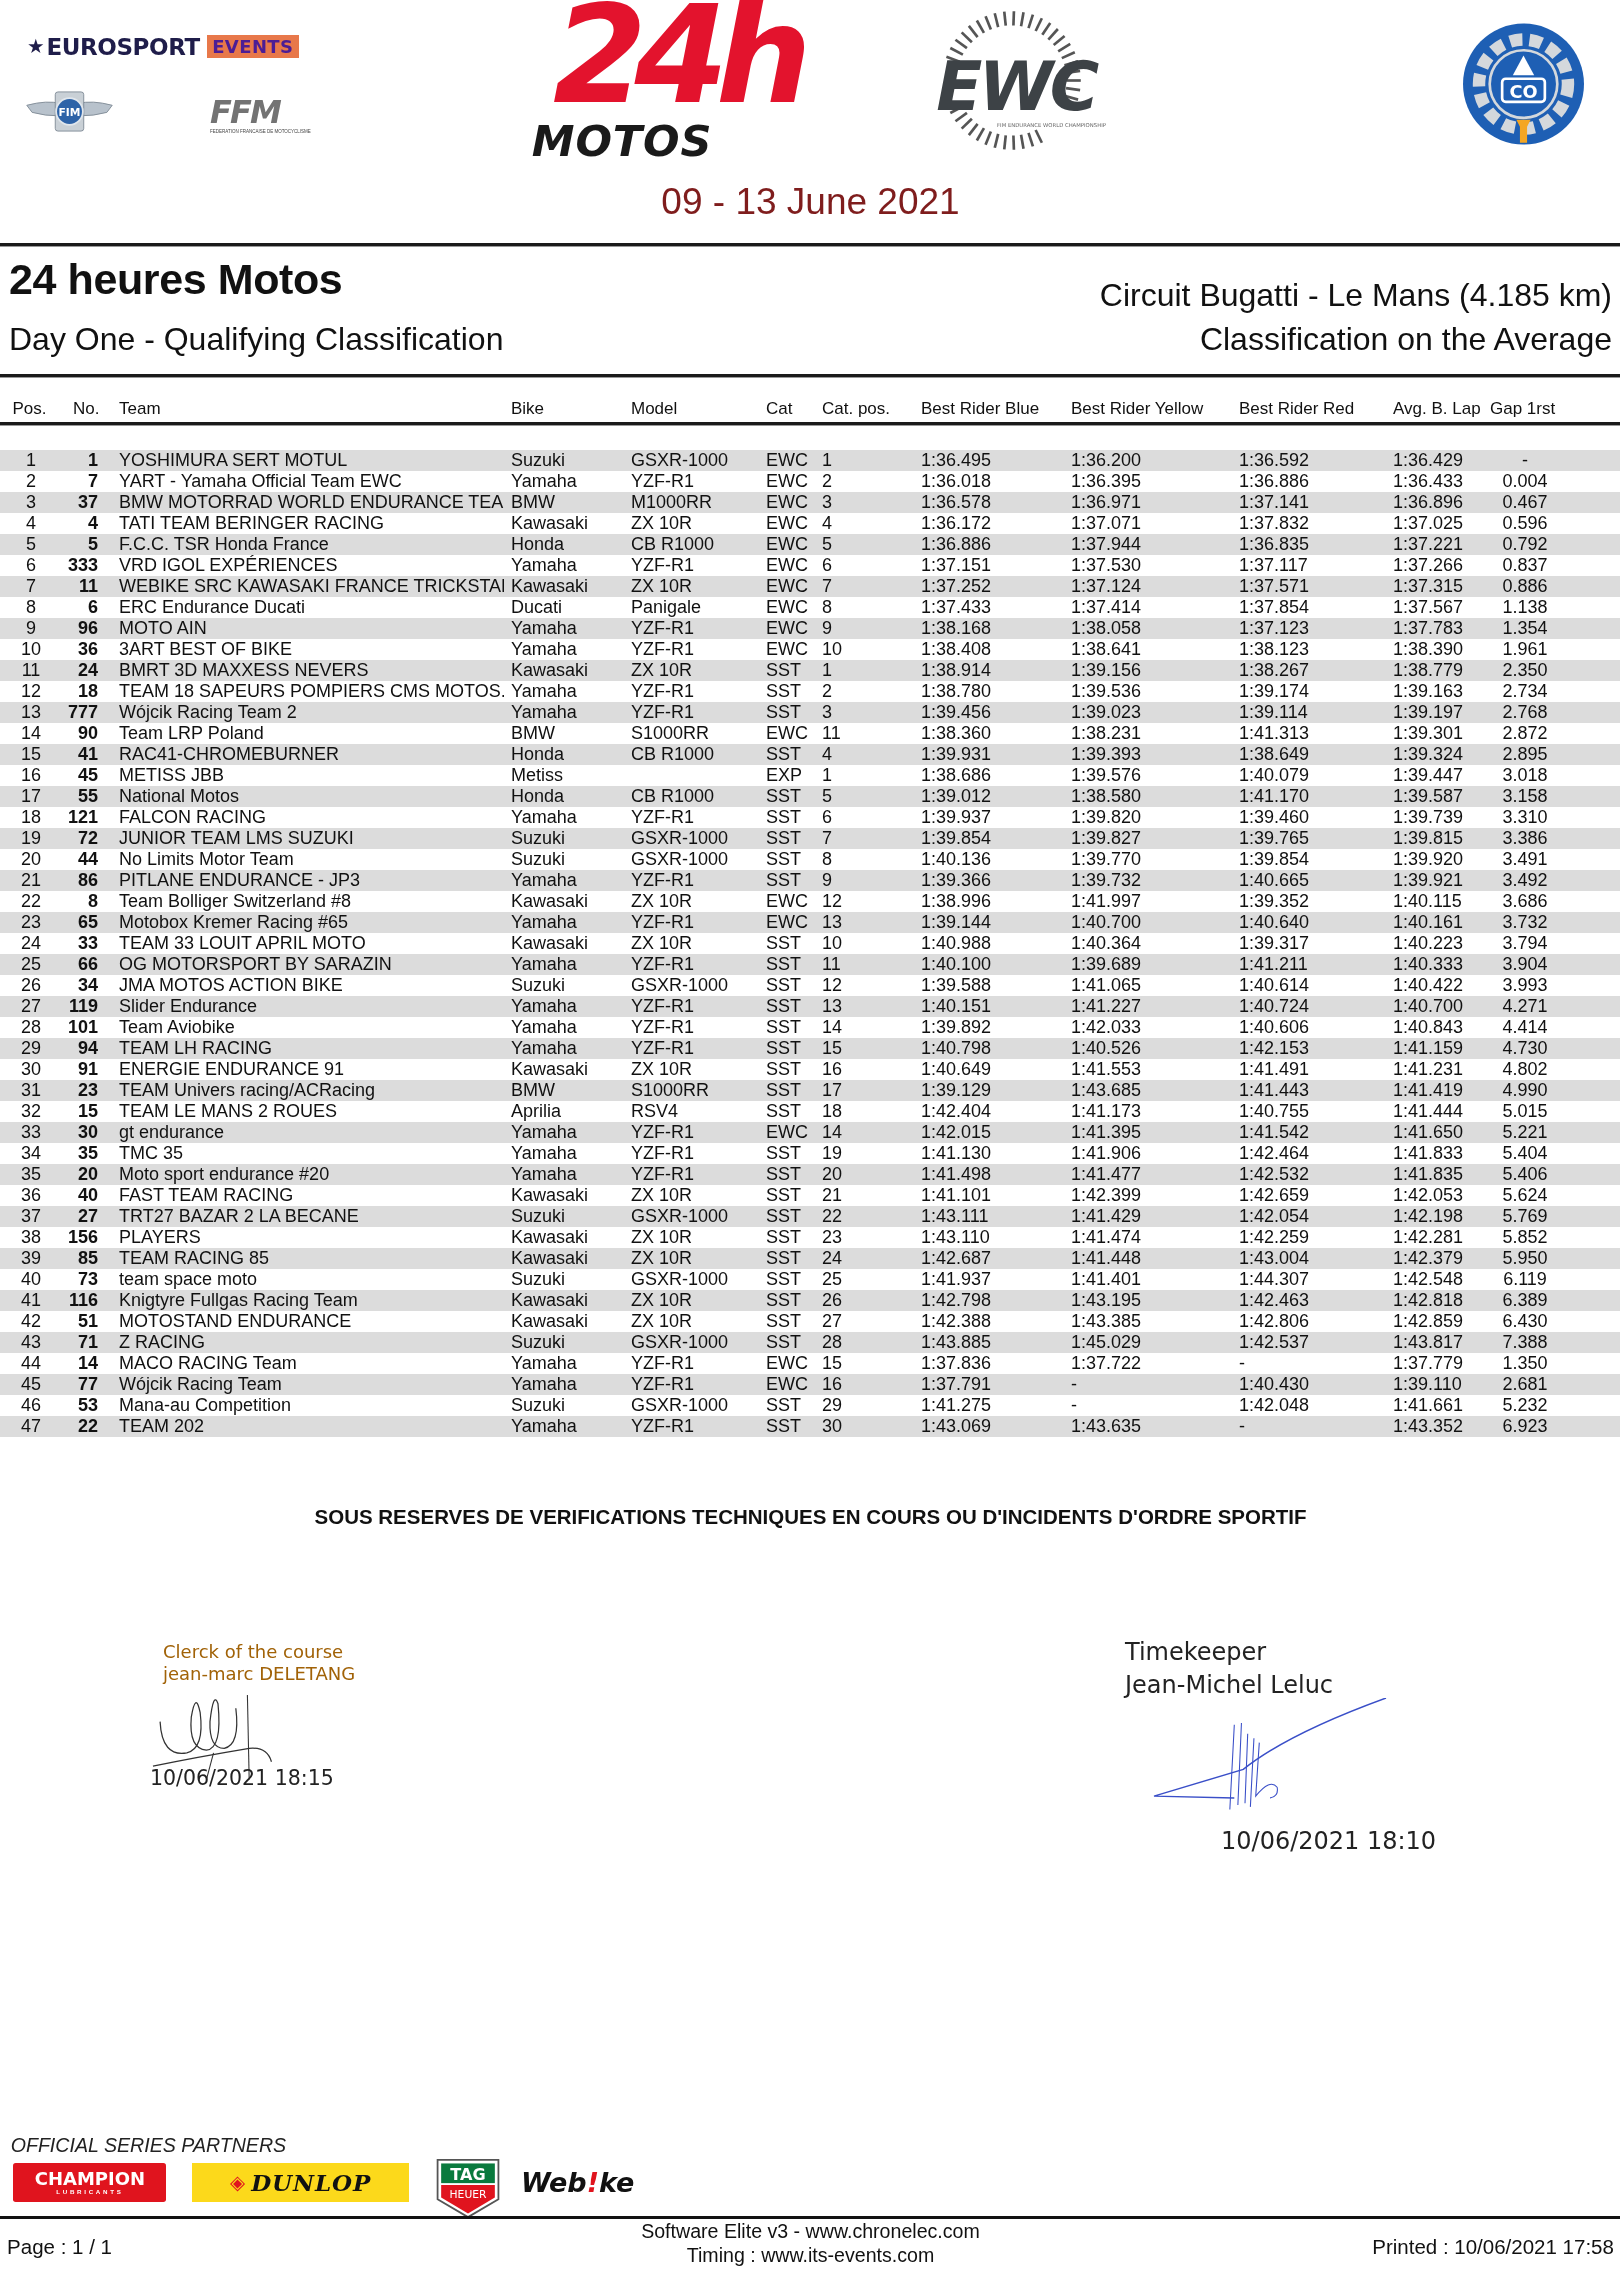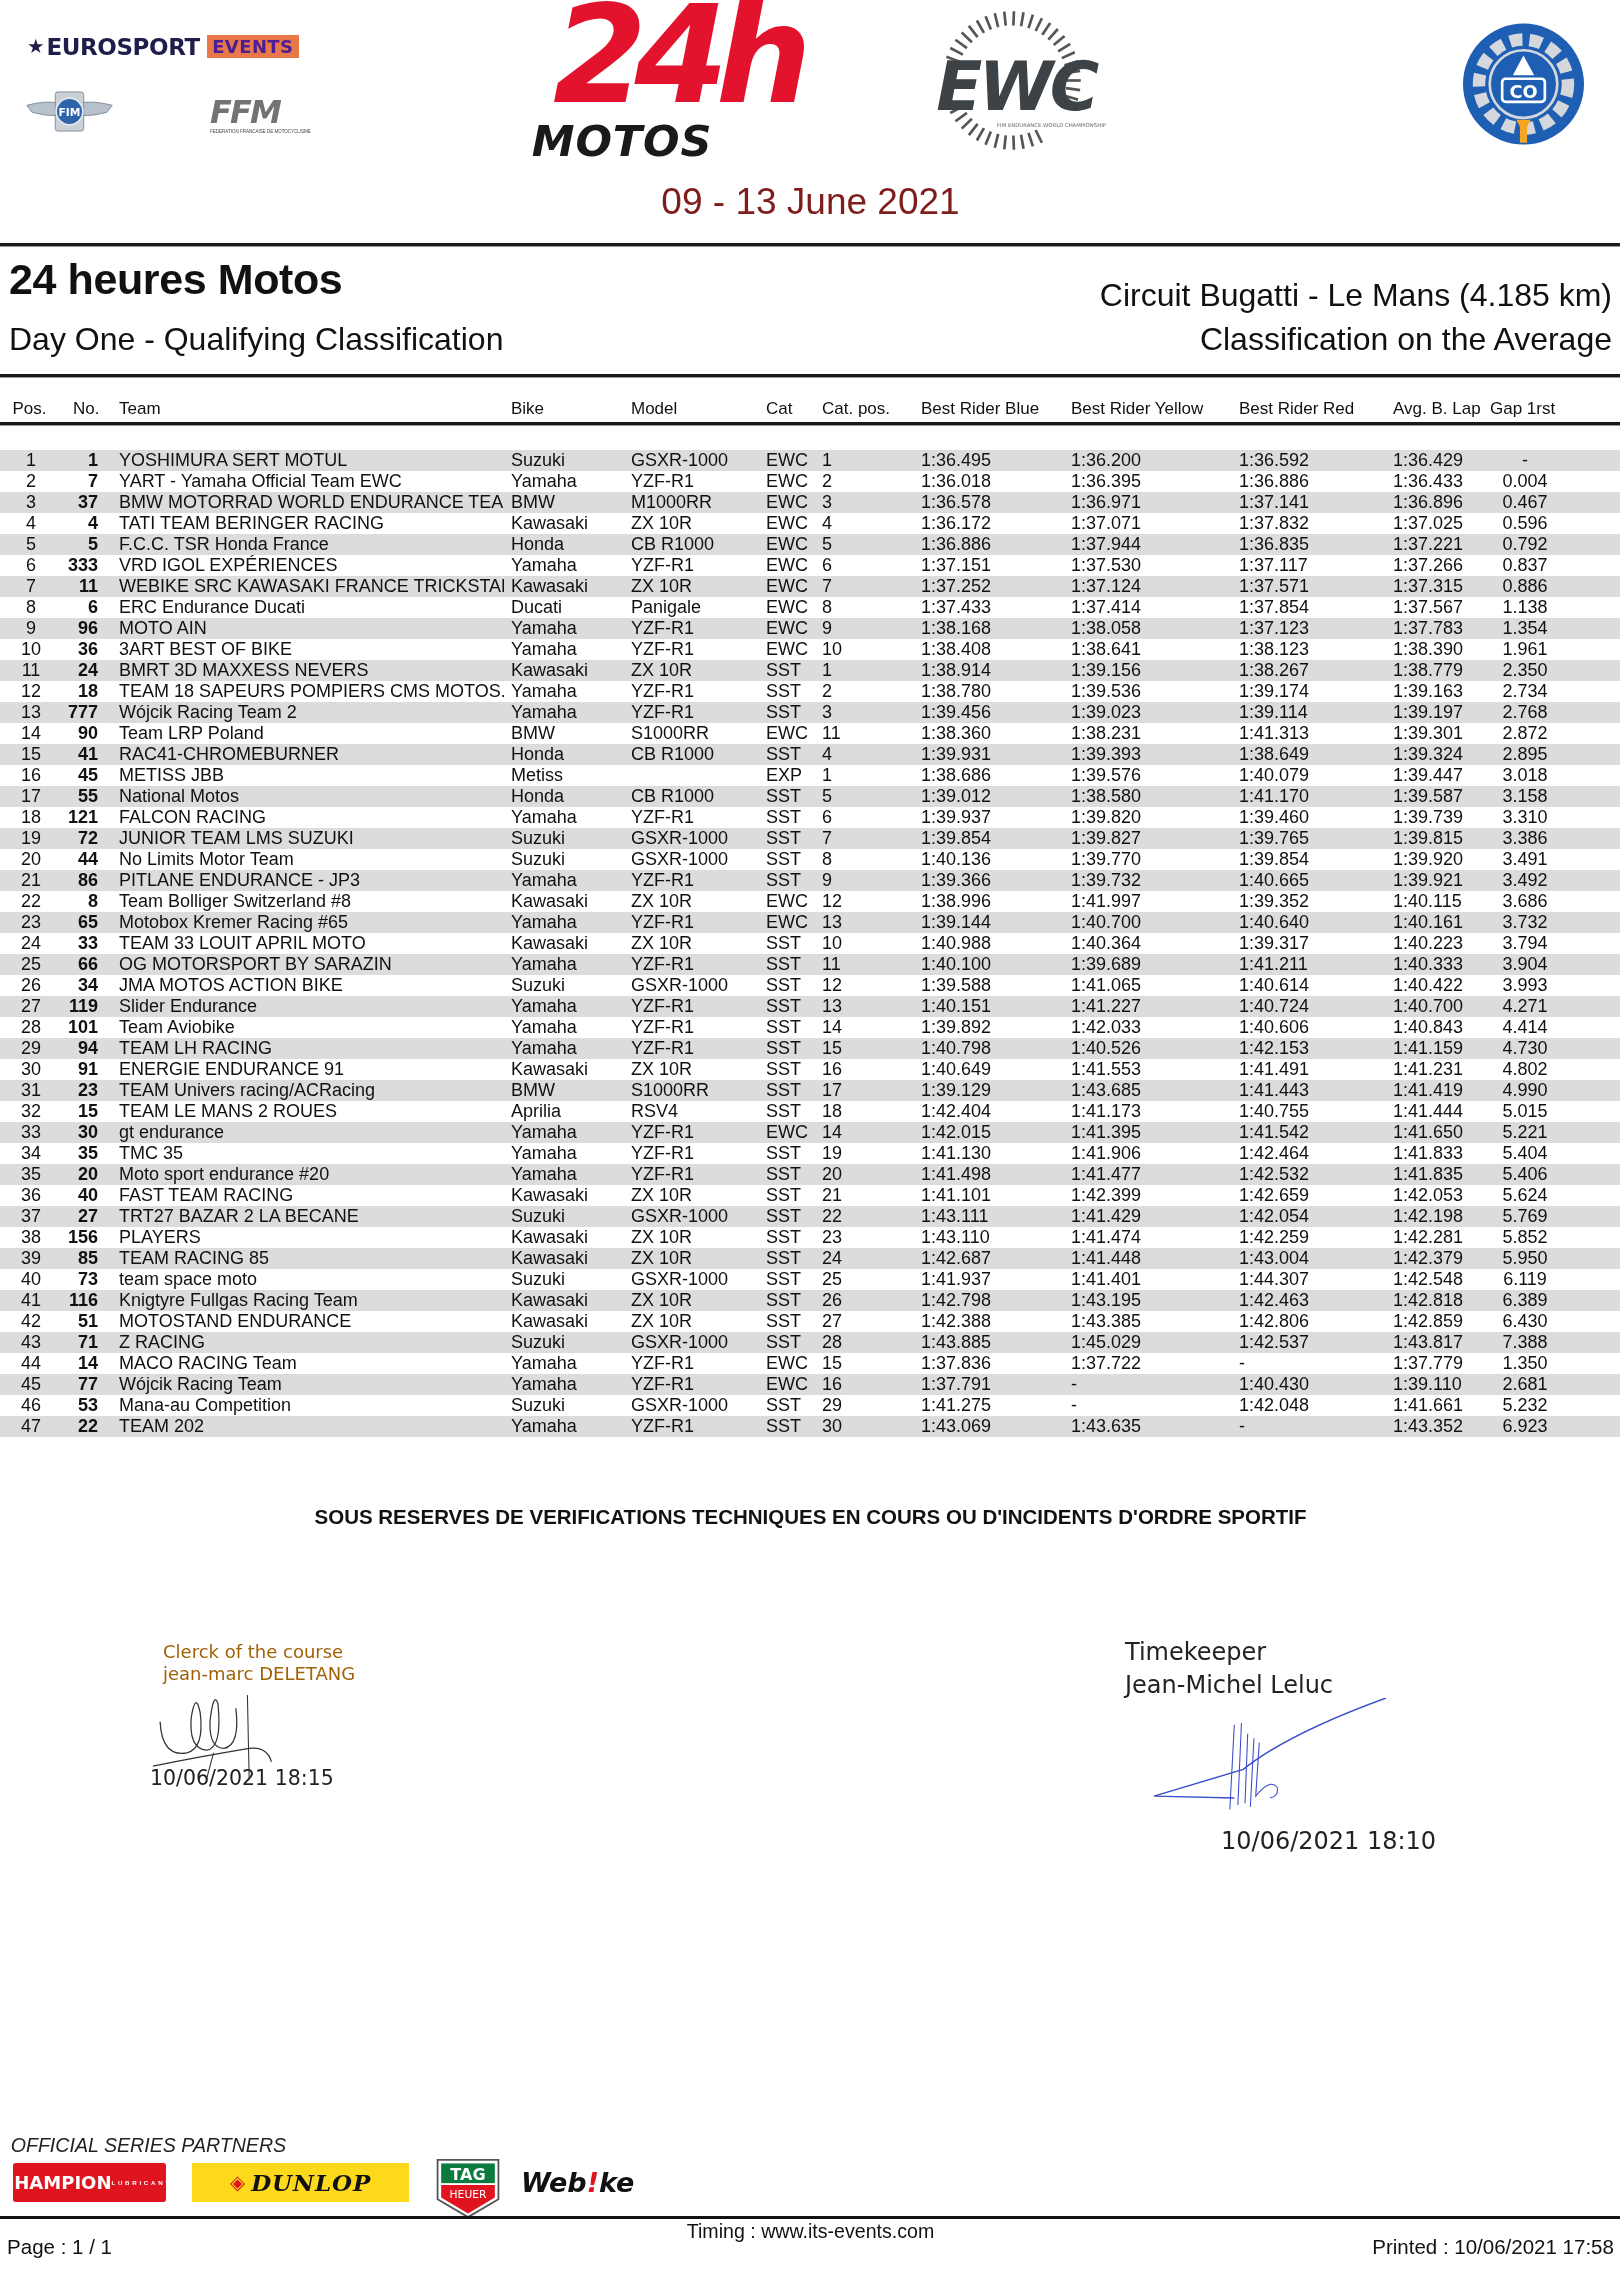--- a/index.html
+++ b/index.html
@@ -67,21 +67,21 @@
   .disclaimer { position: absolute; left: 0; width: 1621px; top: 1504px; text-align: center; font-weight: bold; font-size: 20.5px; line-height: 25px; }
   .sig-left { position: absolute; left: 163px; top: 1641px; font-family: "DejaVu Sans", sans-serif; font-size: 18px; line-height: 22px; color: #a16207; }
   .sig-left-date { position: absolute; left: 150px; top: 1766px; font-family: "DejaVu Sans", sans-serif; font-size: 20.5px; color: #222; }
   .sig-right { position: absolute; left: 1125px; top: 1636px; font-family: "DejaVu Sans", sans-serif; font-size: 24px; line-height: 33px; color: #222; }
   .sig-right-date { position: absolute; left: 1221px; top: 1827px; font-family: "DejaVu Sans", sans-serif; font-size: 24px; color: #222; }
   .sig-svg-left { position: absolute; left: 151px; top: 1686px; }
   .sig-svg-right { position: absolute; left: 1145px; top: 1698px; }
 
   .partners-label { position: absolute; left: 10.7px; top: 2134px; font-size: 19.6px; font-style: italic; color: #222; }
   .partner { position: absolute; top: 2163px; height: 39px; display: flex; align-items: center; justify-content: center; }
-  .p-champion { left: 13.4px; width: 153px; background: #e0141e; border-radius: 2.7px; flex-direction: row; color: #fff; }
+  .p-champion { left: 13.4px; width: 153px; background: #e0141e; border-radius: 2.7px; flex-direction: column; color: #fff; }
   .p-champion .pc1 { font-family: "DejaVu Sans", sans-serif; font-weight: bold; font-size: 18px; line-height: 18px; }
   .p-champion .pc2 { font-size: 6.2px; letter-spacing: 2.7px; font-weight: bold; }
   .p-dunlop { left: 192px; width: 217px; background: #fcd91b; color: #111; font-family: "DejaVu Serif", serif; font-weight: bold; font-style: italic; font-size: 23px; letter-spacing: 0.9px; }
   .p-tag { left: 434px; top: 2158px; width: 68px; height: 61px; }
   .p-webike { left: 521px; width: 116px; font-family: "DejaVu Sans", sans-serif; font-weight: bold; font-style: italic; font-size: 27px; color: #111; justify-content: flex-start; }
   .p-webike .bang { color: #e0141e; }
 
   .rule.r4 { top: 2216px; height: 2.7px; border: none; background: #111; }
   .foot-page { position: absolute; left: 7.1px; top: 2235px; font-size: 20.5px; }
   .foot-center { position: absolute; left: 0; width: 1621px; top: 2219px; text-align: center; font-size: 19.6px; line-height: 24px; }
@@ -905,16 +905,17 @@
 </div>
 <div class="partner p-webike">
   <span>Web</span>
     <span class="bang">!</span>
     <span>ke</span>
 </div>
 
 <div class="rule r4"></div>
 <div class="foot-page">Page : 1 / 1</div>
 <div class="foot-center">
+  <div>Software Elite v3 - www.chronelec.com</div>
   <div>Timing : www.its-events.com</div>
 </div>
 <div class="foot-printed">Printed : 10/06/2021 17:58</div>
 
 
 </body></html>

